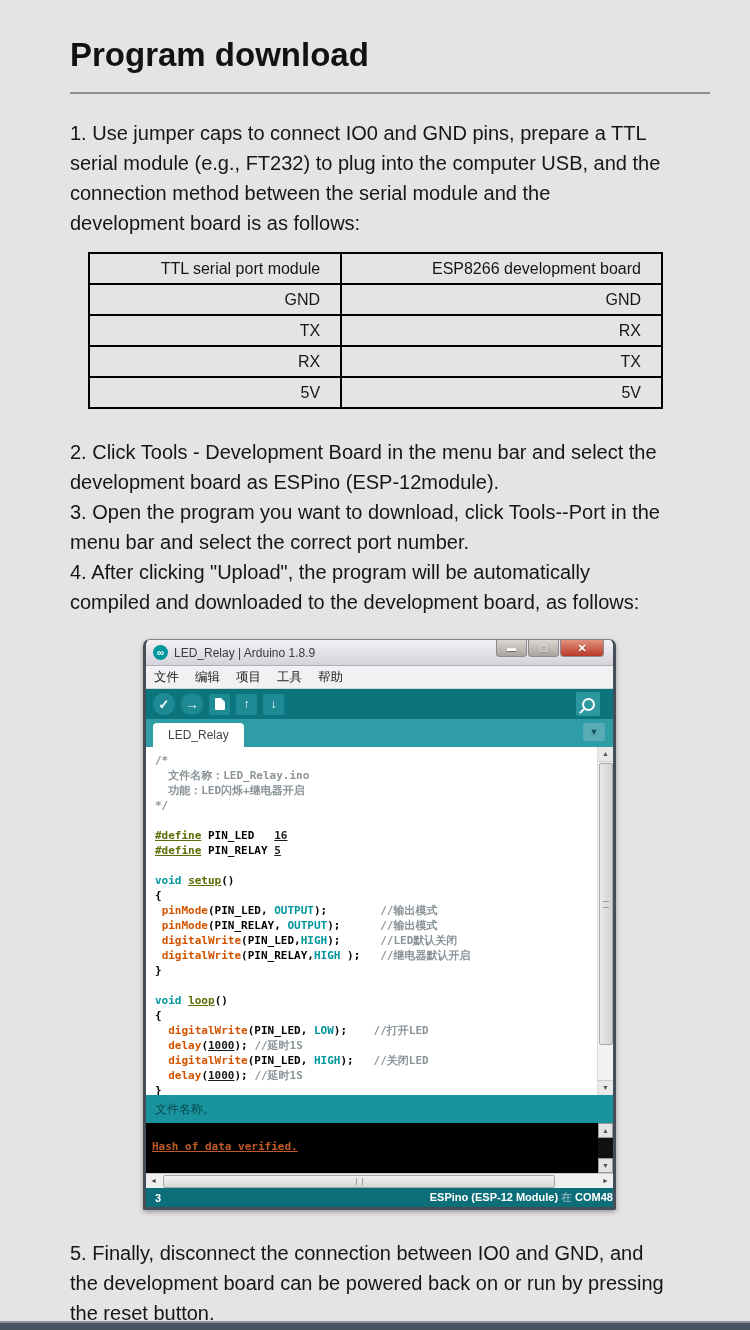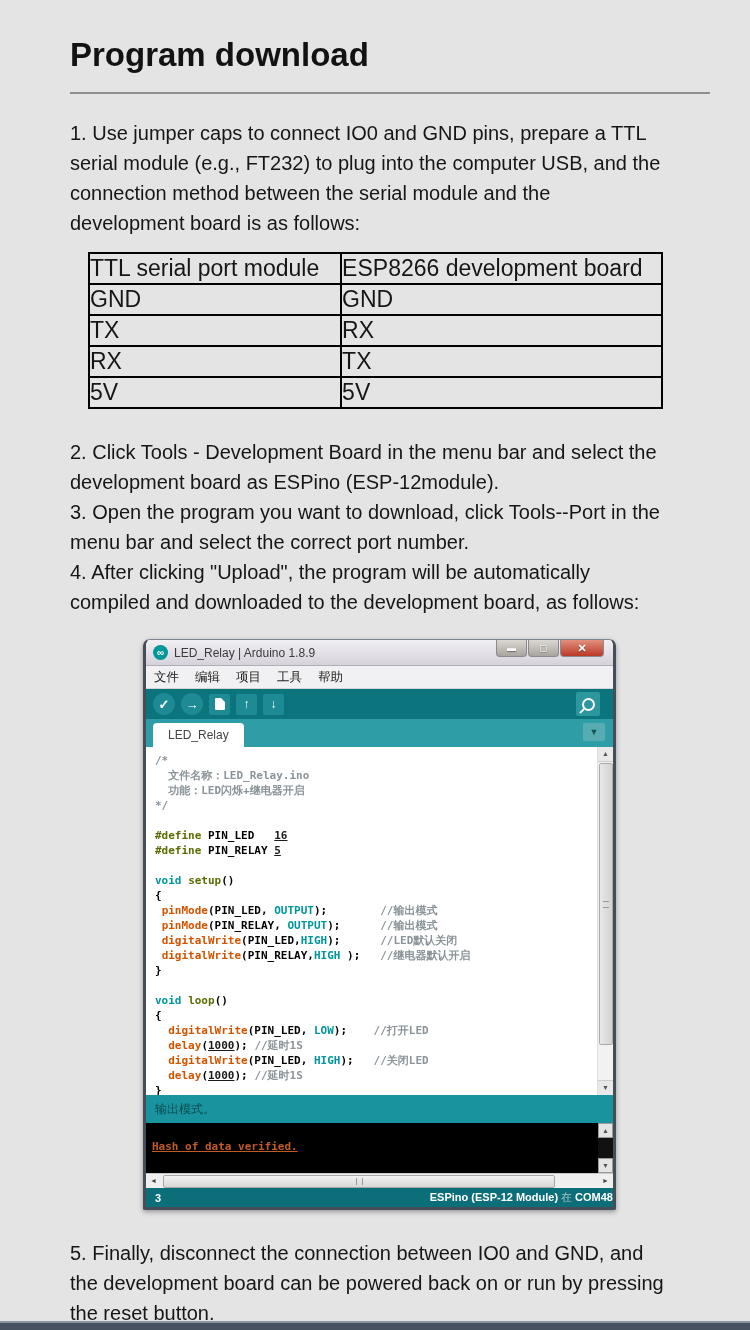--- a/index.html
+++ b/index.html
@@ -11,22 +11,22 @@
     position:relative;
     overflow:hidden;
   }
   .page{padding:36px 0 0 70px;width:610px;}
   .doc-title{font-size:33px;font-weight:700;margin:0 0 18px 0;color:#121212;}
   .rule{height:2px;background:#8f8f8f;width:640px;margin-bottom:24px;}
   .para{font-size:20px;line-height:30px;width:600px;margin:0;}
   .para-group{margin-top:28px;}
   table.conn{border-collapse:collapse;margin:14px 0 14px 18px;width:575px;}
   table.conn td{
-    border:2px solid #000;text-align:left;font-size:23px;
-    height:27px;padding:1px 0;
+    border:2px solid #000;text-align:right;font-size:16px;
+    height:27px;padding:1px 20px;
   }
   table.conn td.c1{width:44%;}
 
   
   .win{
     width:467px;margin:22px 0 0 73px;
     border:3px solid #454e58;border-top:1px solid #7e8691;
     border-radius:7px 7px 2px 2px;
     box-shadow:0 2px 5px rgba(0,0,0,.35);
     background:#fff;
@@ -89,21 +89,21 @@
   .code{
     padding:6px 20px 0 9px;
     font-family:"DejaVu Sans Mono","Liberation Mono",monospace;
     font-size:11px;line-height:15px;font-weight:bold;color:#000;
     white-space:pre;
   }
   .code-line{min-height:15px;}
   .cm{color:#8A9499;}
   .kw{color:#00979C;}
   .fn{color:#D35400;}
-  .pp{color:#5E6D03;}
+  .pp{color:#5E6D03;text-decoration:underline;}
   .num{color:#1a1a1a;text-decoration:underline;}
   .vscroll{position:absolute;top:0;right:0;bottom:0;width:15px;background:#F2F2F2;border-left:1px solid #ddd;}
   .varrow{height:14px;background:#E9E9E9;color:#555;font-size:7px;text-align:center;line-height:14px;}
   .varrow.up{border-bottom:1px solid #ccc;}
   .varrow.down{position:absolute;bottom:0;left:0;right:0;border-top:1px solid #ccc;}
   .vthumb{
     position:absolute;top:16px;left:1px;width:12px;height:280px;
     background:linear-gradient(90deg,#e8e8e8,#d2d2d2);border:1px solid #aaa;border-radius:2px;
   }
   .vthumb::after{
@@ -222,21 +222,21 @@
     <div class="editor">
       <div class="code"><div class="code-line"><span class="cm">/*</span></div><div class="code-line"><span class="cm">  文件名称：LED_Relay.ino</span></div><div class="code-line"><span class="cm">  功能：LED闪烁+继电器开启</span></div><div class="code-line"><span class="cm">*/</span></div><div class="code-line">&nbsp;</div><div class="code-line"><span class="pp">#define</span><span> PIN_LED   </span><span class="num">16</span></div><div class="code-line"><span class="pp">#define</span><span> PIN_RELAY </span><span class="num">5</span></div><div class="code-line">&nbsp;</div><div class="code-line"><span class="kw">void</span><span> </span><span class="pp">setup</span><span>()</span></div><div class="code-line"><span>{</span></div><div class="code-line"><span> </span><span class="fn">pinMode</span><span>(PIN_LED, </span><span class="kw">OUTPUT</span><span>);</span><span class="cm">        //输出模式</span></div><div class="code-line"><span> </span><span class="fn">pinMode</span><span>(PIN_RELAY, </span><span class="kw">OUTPUT</span><span>);</span><span class="cm">      //输出模式</span></div><div class="code-line"><span> </span><span class="fn">digitalWrite</span><span>(PIN_LED,</span><span class="kw">HIGH</span><span>);</span><span class="cm">      //LED默认关闭</span></div><div class="code-line"><span> </span><span class="fn">digitalWrite</span><span>(PIN_RELAY,</span><span class="kw">HIGH</span><span> );</span><span class="cm">   //继电器默认开启</span></div><div class="code-line"><span>}</span></div><div class="code-line">&nbsp;</div><div class="code-line"><span class="kw">void</span><span> </span><span class="pp">loop</span><span>()</span></div><div class="code-line"><span>{</span></div><div class="code-line"><span>  </span><span class="fn">digitalWrite</span><span>(PIN_LED, </span><span class="kw">LOW</span><span>);</span><span class="cm">    //打开LED</span></div><div class="code-line"><span>  </span><span class="fn">delay</span><span>(</span><span class="num">1000</span><span>); </span><span class="cm">//延时1S</span></div><div class="code-line"><span>  </span><span class="fn">digitalWrite</span><span>(PIN_LED, </span><span class="kw">HIGH</span><span>);</span><span class="cm">   //关闭LED</span></div><div class="code-line"><span>  </span><span class="fn">delay</span><span>(</span><span class="num">1000</span><span>); </span><span class="cm">//延时1S</span></div><div class="code-line"><span>}</span></div></div>
       <div class="vscroll">
         <div class="varrow up">▲</div>
         <div class="vthumb"></div>
         <div class="varrow down">▼</div>
       </div>
     </div>
 
     <div class="statusbar">
-      <span>输出模式。</span>
+      <span>文件名称。</span>
     </div>
 
     <div class="console">
       <div class="console-body">
         <div class="console-line">Hash of data verified.</div>
         
         
         
       </div>
       <div class="cscroll">

